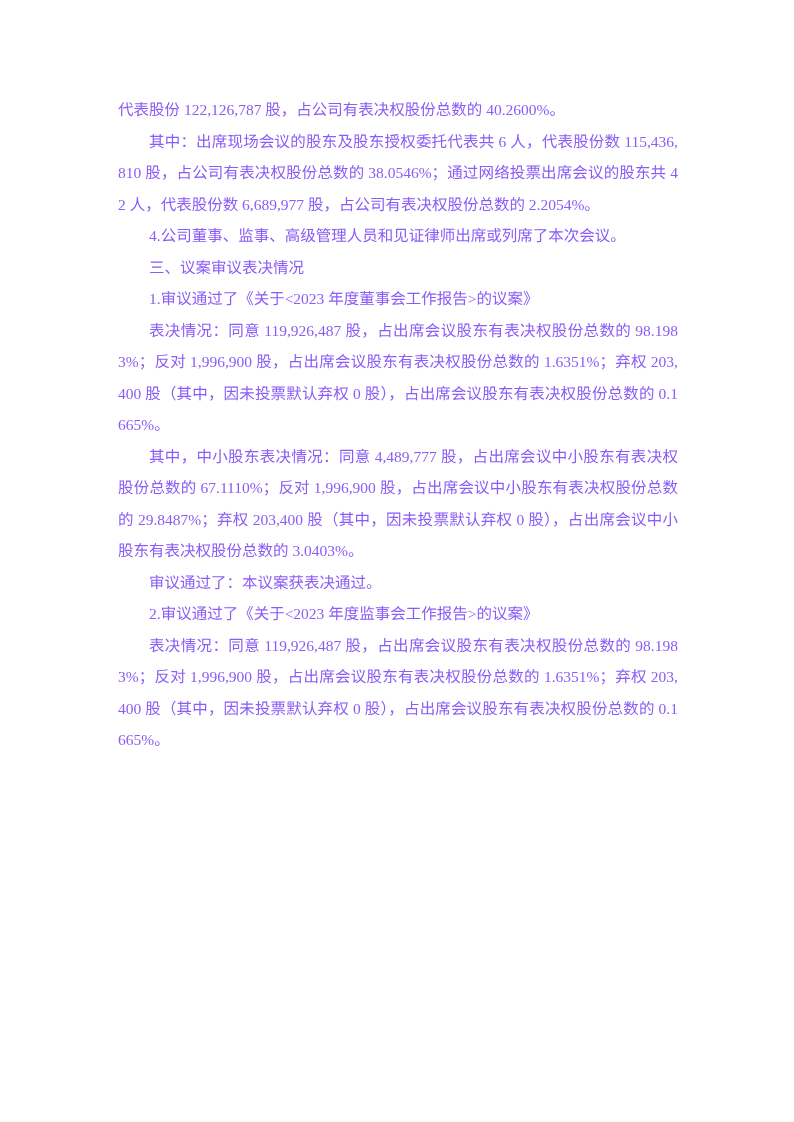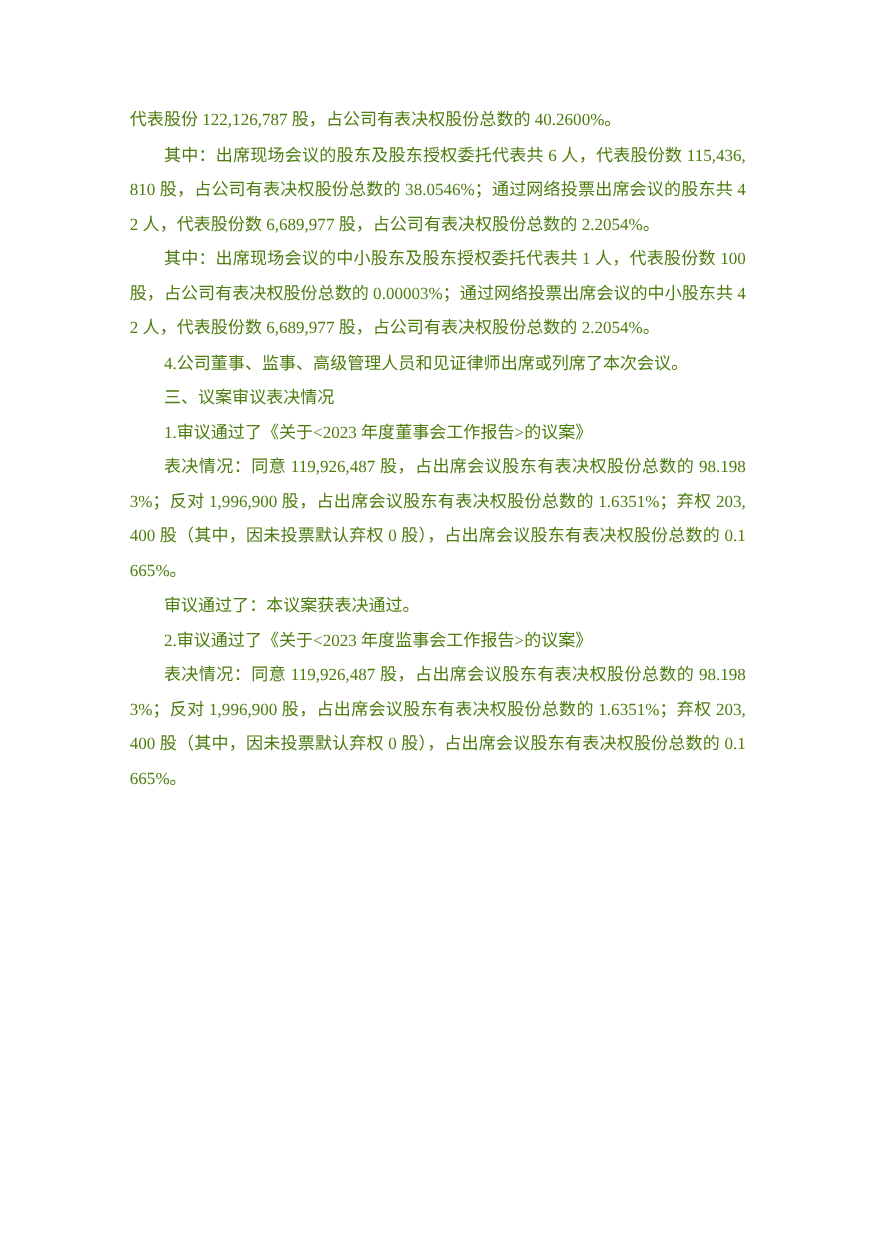--- a/index.html
+++ b/index.html
@@ -10,21 +10,21 @@
   .page {
     position: relative;
     box-sizing: border-box;
     width: 794px;
     height: 1122px;
     background: #ffffff;
     padding: 94px 116px 40px 118px;
     font-family: "Liberation Serif", "DejaVu Serif", serif;
     font-size: 15.5px;
     line-height: 31.5px;
-    color: #4d7c0f;
+    color: #8b5cf6;
     overflow: hidden;
   }
   .para {
     margin: 0;
     text-align: justify;
     text-justify: inter-ideograph;
     text-indent: 2em;
     word-break: break-all;
   }
   .para.continuation {
@@ -33,21 +33,21 @@
   .para.bold {
     font-weight: 400;
   }
 </style>
 </head>
 <body>
 
 <div class="page">
   <p class="para continuation">代表股份 122,126,787 股，占公司有表决权股份总数的 40.2600%。</p>
   <p class="para">其中：出席现场会议的股东及股东授权委托代表共 6 人，代表股份数 115,436,810 股，占公司有表决权股份总数的 38.0546%；通过网络投票出席会议的股东共 42 人，代表股份数 6,689,977 股，占公司有表决权股份总数的 2.2054%。</p>
-  <p class="para">其中：出席现场会议的中小股东及股东授权委托代表共 1 人，代表股份数 100 股，占公司有表决权股份总数的 0.00003%；通过网络投票出席会议的中小股东共 42 人，代表股份数 6,689,977 股，占公司有表决权股份总数的 2.2054%。</p>
   <p class="para">4.公司董事、监事、高级管理人员和见证律师出席或列席了本次会议。</p>
   <p class="para bold">三、议案审议表决情况</p>
   <p class="para bold">1.审议通过了《关于&lt;2023 年度董事会工作报告&gt;的议案》</p>
   <p class="para">表决情况：同意 119,926,487 股，占出席会议股东有表决权股份总数的 98.1983%；反对 1,996,900 股，占出席会议股东有表决权股份总数的 1.6351%；弃权 203,400 股（其中，因未投票默认弃权 0 股），占出席会议股东有表决权股份总数的 0.1665%。</p>
+  <p class="para">其中，中小股东表决情况：同意 4,489,777 股，占出席会议中小股东有表决权股份总数的 67.1110%；反对 1,996,900 股，占出席会议中小股东有表决权股份总数的 29.8487%；弃权 203,400 股（其中，因未投票默认弃权 0 股），占出席会议中小股东有表决权股份总数的 3.0403%。</p>
   <p class="para">审议通过了：本议案获表决通过。</p>
   <p class="para bold">2.审议通过了《关于&lt;2023 年度监事会工作报告&gt;的议案》</p>
   <p class="para">表决情况：同意 119,926,487 股，占出席会议股东有表决权股份总数的 98.1983%；反对 1,996,900 股，占出席会议股东有表决权股份总数的 1.6351%；弃权 203,400 股（其中，因未投票默认弃权 0 股），占出席会议股东有表决权股份总数的 0.1665%。</p>
 </div>
 
 </body></html>

